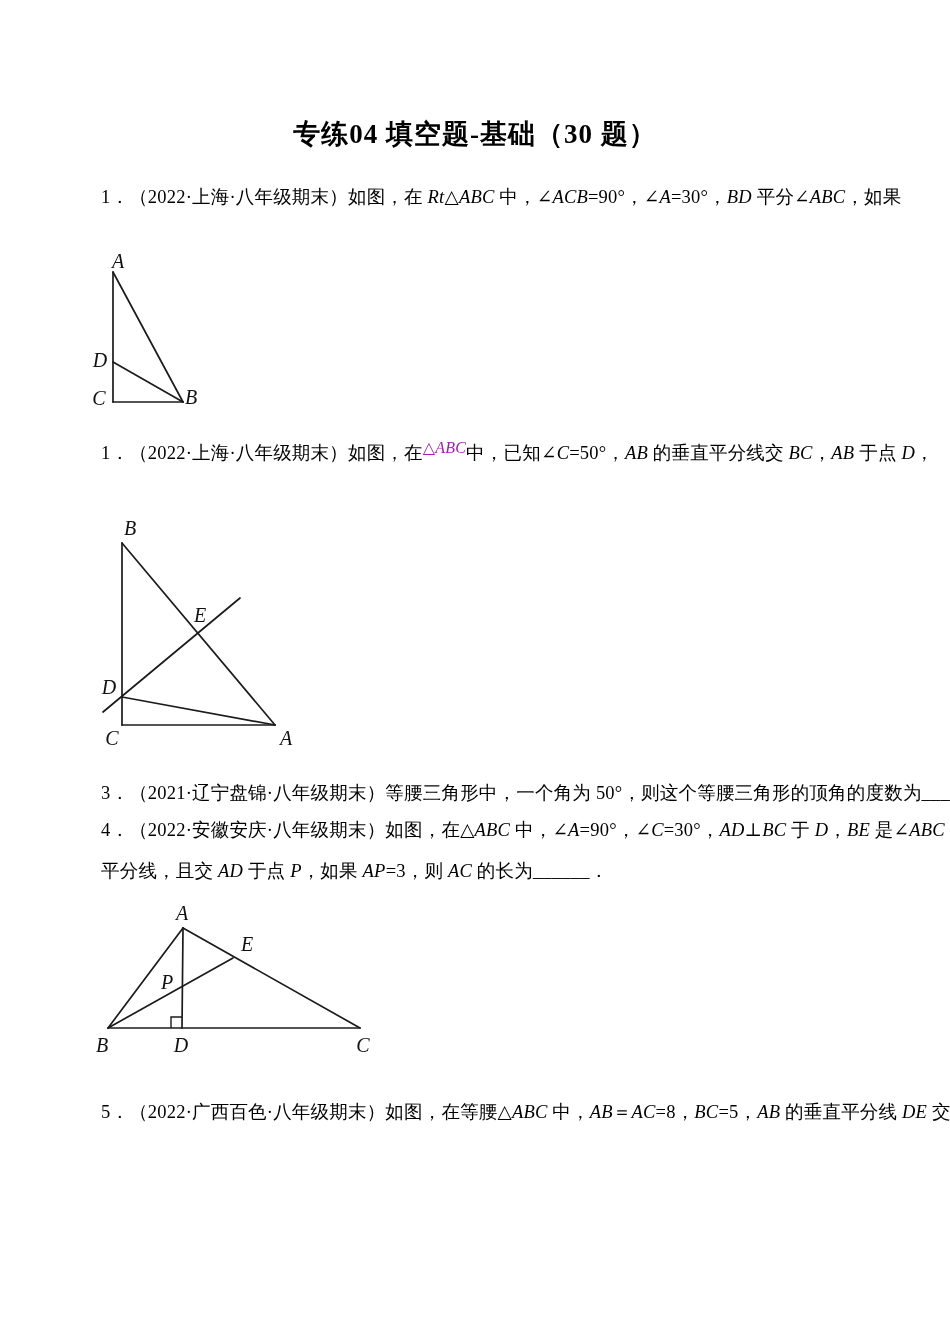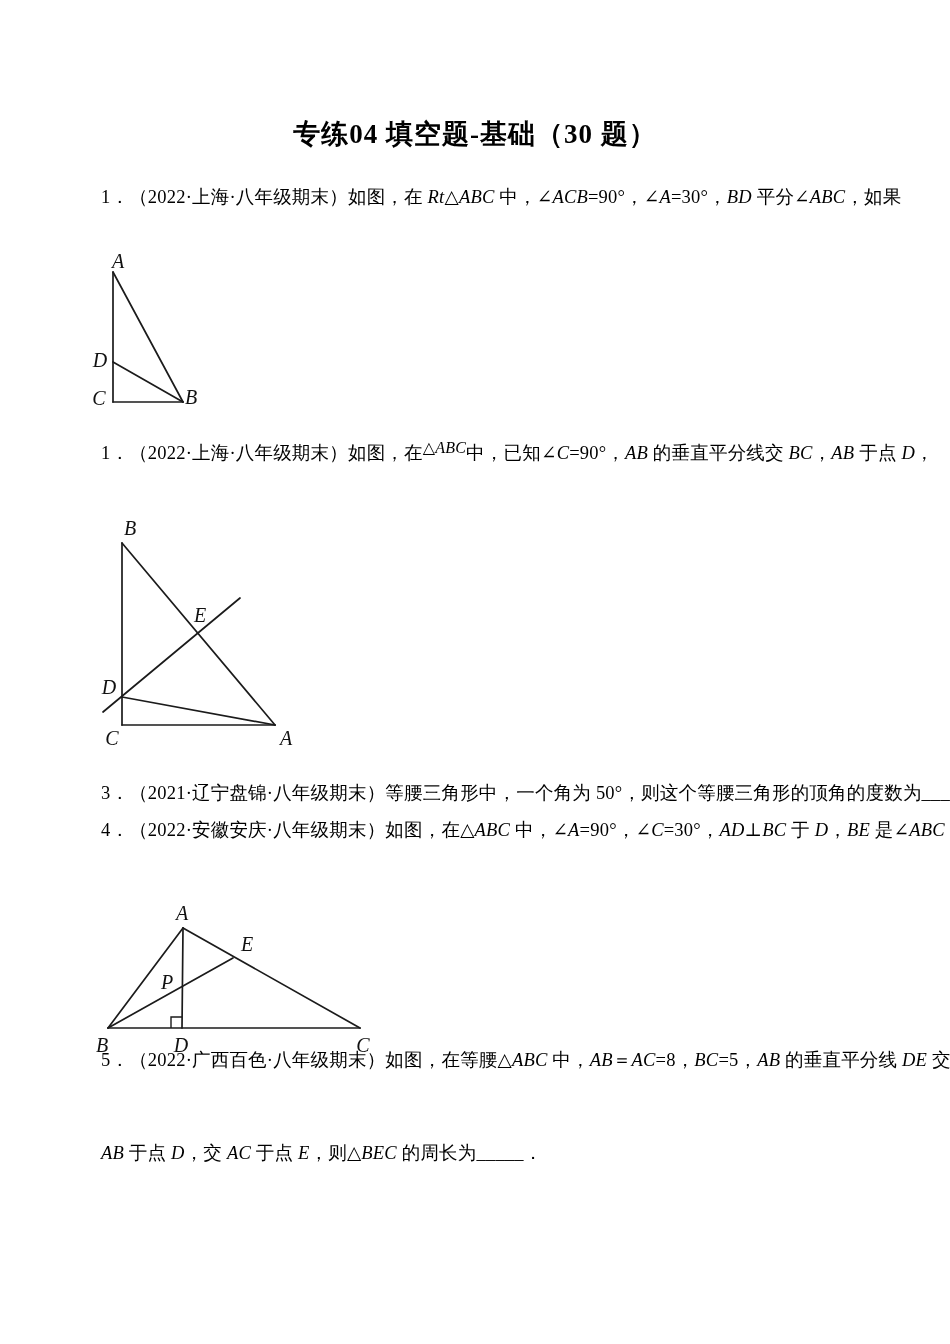--- a/index.html
+++ b/index.html
@@ -24,21 +24,21 @@
     font-size:18.5px;
     line-height:24px;
     white-space:nowrap;
     letter-spacing:0.2px;
     margin-left:16px;
   }
   .qline .it { font-style:italic; }
   .qline .eq-raised {
     font-style:italic;
     font-size:16px;
-    color:#000000;
+    color:#a21caf;
     position:relative;
     top:-6px;
   }
   .diagram { position:absolute; }
   .diagram svg { display:block; overflow:visible; }
   .geo-line { stroke:#1b1b1b; stroke-width:1.7; fill:none; stroke-linecap:round; }
   .ra-mark  { stroke:#1b1b1b; stroke-width:1.4; fill:none; }
   .vlabel {
     font-family:"Liberation Serif","DejaVu Serif",serif;
     font-style:italic;
@@ -61,54 +61,54 @@
       <line class="geo-line" x1="23" y1="149" x2="93" y2="149"></line>
       <line class="geo-line" x1="23" y1="19" x2="93" y2="149"></line>
       <line class="geo-line" x1="23" y1="109" x2="93" y2="149"></line>
       <text class="vlabel" x="28" y="15" text-anchor="middle">A</text>
       <text class="vlabel" x="10" y="114" text-anchor="middle">D</text>
       <text class="vlabel" x="9" y="152" text-anchor="middle">C</text>
       <text class="vlabel" x="101" y="151" text-anchor="middle">B</text>
     </svg>
   </div>
 
-  <div class="qline" style="top:441px"><span>1．（2022·上海·八年级期末）如图，在</span><span class="it eq-raised">△ABC</span><span>中，已知∠</span><span class="it">C</span><span>=90°，</span><span class="it">AB</span><span> 的垂直平分线交 </span><span class="it">BC</span><span>，</span><span class="it">AB</span><span> 于点 </span><span class="it">D</span><span>，</span></div>
+  <div class="qline" style="top:441px"><span>1．（2022·上海·八年级期末）如图，在</span><span class="it eq-raised">△ABC</span><span>中，已知∠</span><span class="it">C</span><span>=50°，</span><span class="it">AB</span><span> 的垂直平分线交 </span><span class="it">BC</span><span>，</span><span class="it">AB</span><span> 于点 </span><span class="it">D</span><span>，</span></div>
 
   <div class="diagram" style="left:95px; top:518px; width:215px; height:235px">
     <svg viewBox="0 0 215 235" width="215" height="235">
       <line class="geo-line" x1="27" y1="25" x2="27" y2="207"></line>
       <line class="geo-line" x1="27" y1="207" x2="180" y2="207"></line>
       <line class="geo-line" x1="27" y1="25" x2="180" y2="207"></line>
       <line class="geo-line" x1="27" y1="179" x2="180" y2="207"></line>
       <line class="geo-line" x1="8" y1="194" x2="145" y2="80"></line>
       <text class="vlabel" x="35" y="17" text-anchor="middle">B</text>
       <text class="vlabel" x="105" y="104" text-anchor="middle">E</text>
       <text class="vlabel" x="14" y="176" text-anchor="middle">D</text>
       <text class="vlabel" x="17" y="227" text-anchor="middle">C</text>
       <text class="vlabel" x="191" y="227" text-anchor="middle">A</text>
     </svg>
   </div>
 
   <div class="qline" style="top:781px"><span>3．（2021·辽宁盘锦·八年级期末）等腰三角形中，一个角为 50°，则这个等腰三角形的顶角的度数为_____．</span></div>
 
   <div class="qline" style="top:818px"><span>4．（2022·安徽安庆·八年级期末）如图，在△</span><span class="it">ABC</span><span> 中，∠</span><span class="it">A</span><span>=90°，∠</span><span class="it">C</span><span>=30°，</span><span class="it">AD</span><span>⊥</span><span class="it">BC</span><span> 于 </span><span class="it">D</span><span>，</span><span class="it">BE</span><span> 是∠</span><span class="it">ABC</span><span> 的</span></div>
+  <div class="qline" style="top:859px"><span>平分线，且交 </span><span class="it">AD</span><span> 于点 </span><span class="it">P</span><span>，如果 </span><span class="it">AP</span><span>=3，则 </span><span class="it">AC</span><span> 的长为______．</span></div>
 
   <div class="diagram" style="left:95px; top:903px; width:295px; height:158px">
     <svg viewBox="0 0 295 158" width="295" height="158">
       <line class="geo-line" x1="13" y1="125" x2="88" y2="25"></line>
       <line class="geo-line" x1="88" y1="25" x2="265" y2="125"></line>
       <line class="geo-line" x1="13" y1="125" x2="265" y2="125"></line>
       <line class="geo-line" x1="88" y1="25" x2="87" y2="125"></line>
       <line class="geo-line" x1="13" y1="125" x2="138" y2="55"></line>
       <polyline class="ra-mark" points="76,125 76,114 87,114"></polyline>
       <text class="vlabel" x="87" y="17" text-anchor="middle">A</text>
       <text class="vlabel" x="152" y="48" text-anchor="middle">E</text>
       <text class="vlabel" x="72" y="86" text-anchor="middle">P</text>
       <text class="vlabel" x="7" y="149" text-anchor="middle">B</text>
       <text class="vlabel" x="86" y="149" text-anchor="middle">D</text>
       <text class="vlabel" x="268" y="149" text-anchor="middle">C</text>
     </svg>
   </div>
 
-  <div class="qline" style="top:1048px"><span>5．（2022·广西百色·八年级期末）如图，在等腰△</span><span class="it">ABC</span><span> 中，</span><span class="it">AB</span><span>＝</span><span class="it">AC</span><span>=8，</span><span class="it">BC</span><span>=5，</span><span class="it">AB</span><span> 的垂直平分线 </span><span class="it">DE</span><span> 交</span></div>
-  <div class="qline" style="top:1141px"><span class="it">AB</span><span> 于点 </span><span class="it">D</span><span>，交 </span><span class="it">AC</span><span> 于点 </span><span class="it">E</span><span>，则△</span><span class="it">BEC</span><span> 的周长为_____．</span></div>
+  <div class="qline" style="top:1100px"><span>5．（2022·广西百色·八年级期末）如图，在等腰△</span><span class="it">ABC</span><span> 中，</span><span class="it">AB</span><span>＝</span><span class="it">AC</span><span>=8，</span><span class="it">BC</span><span>=5，</span><span class="it">AB</span><span> 的垂直平分线 </span><span class="it">DE</span><span> 交</span></div>
 
 </div>
 
 </body></html>

